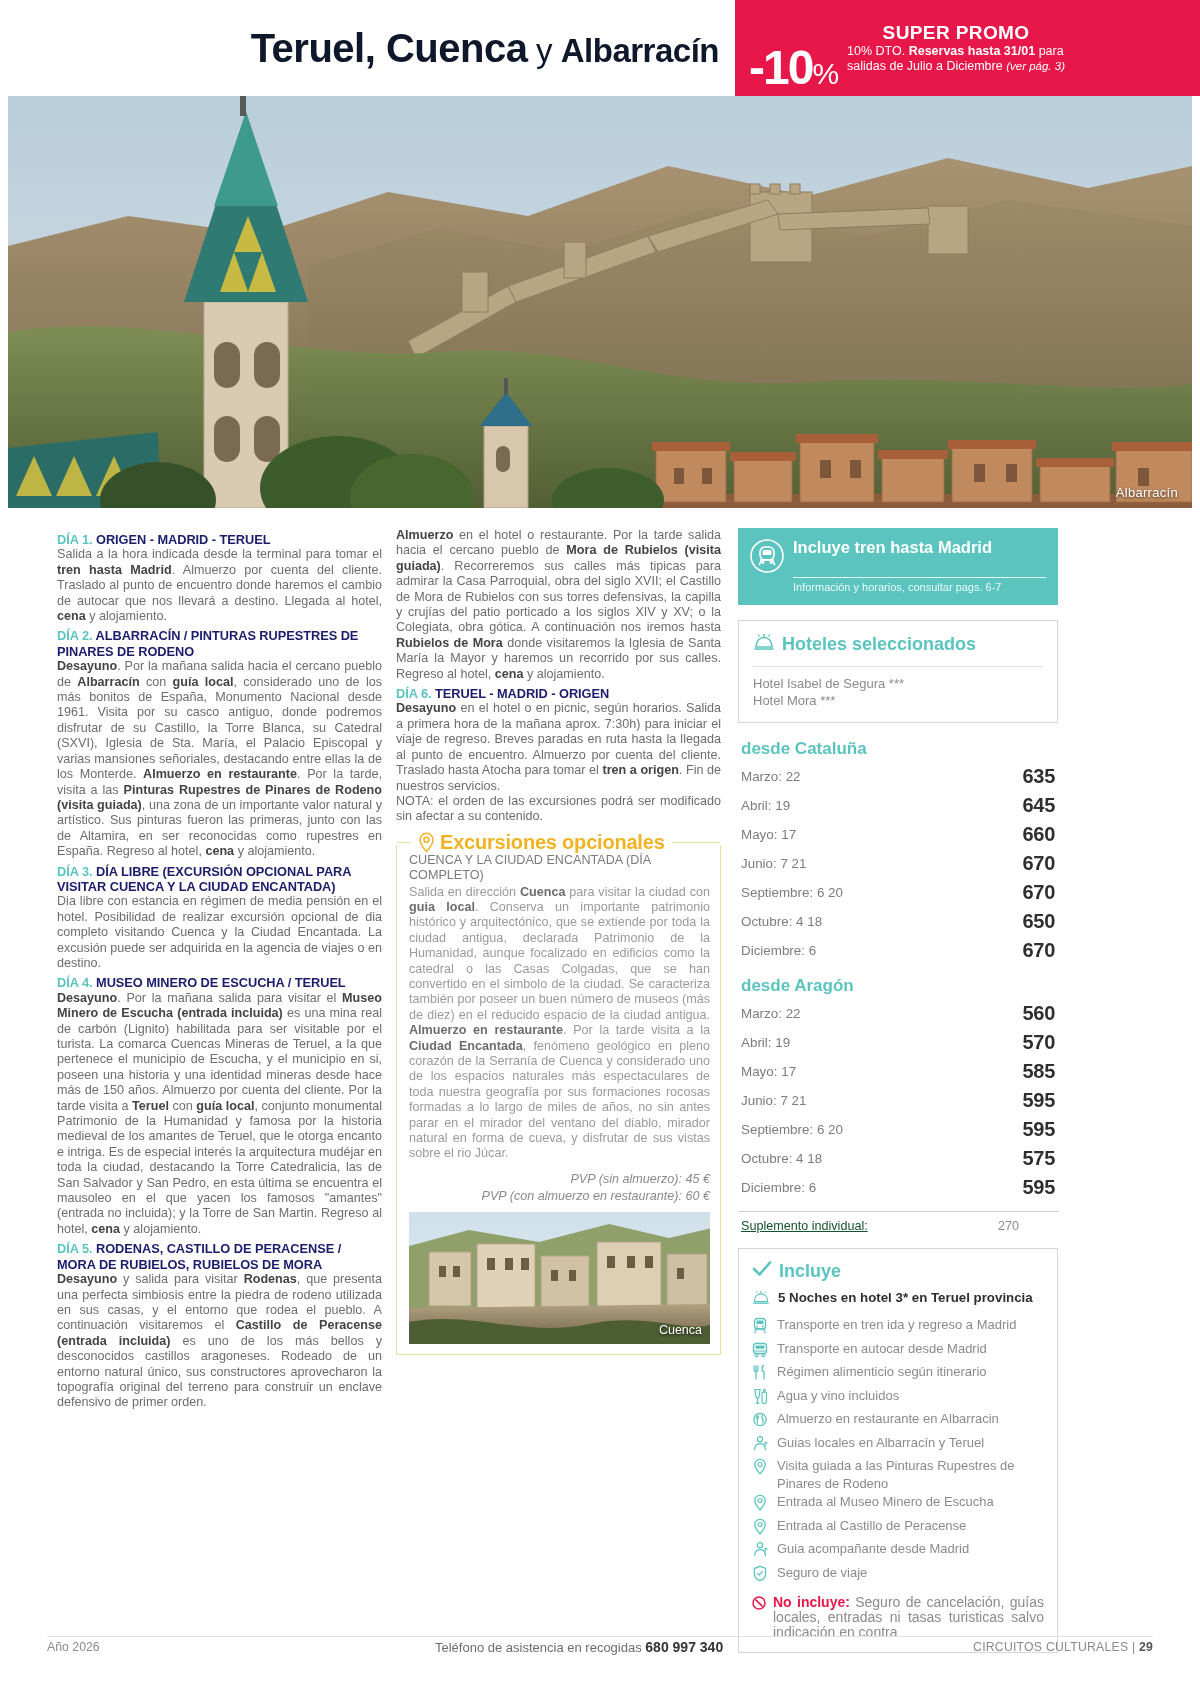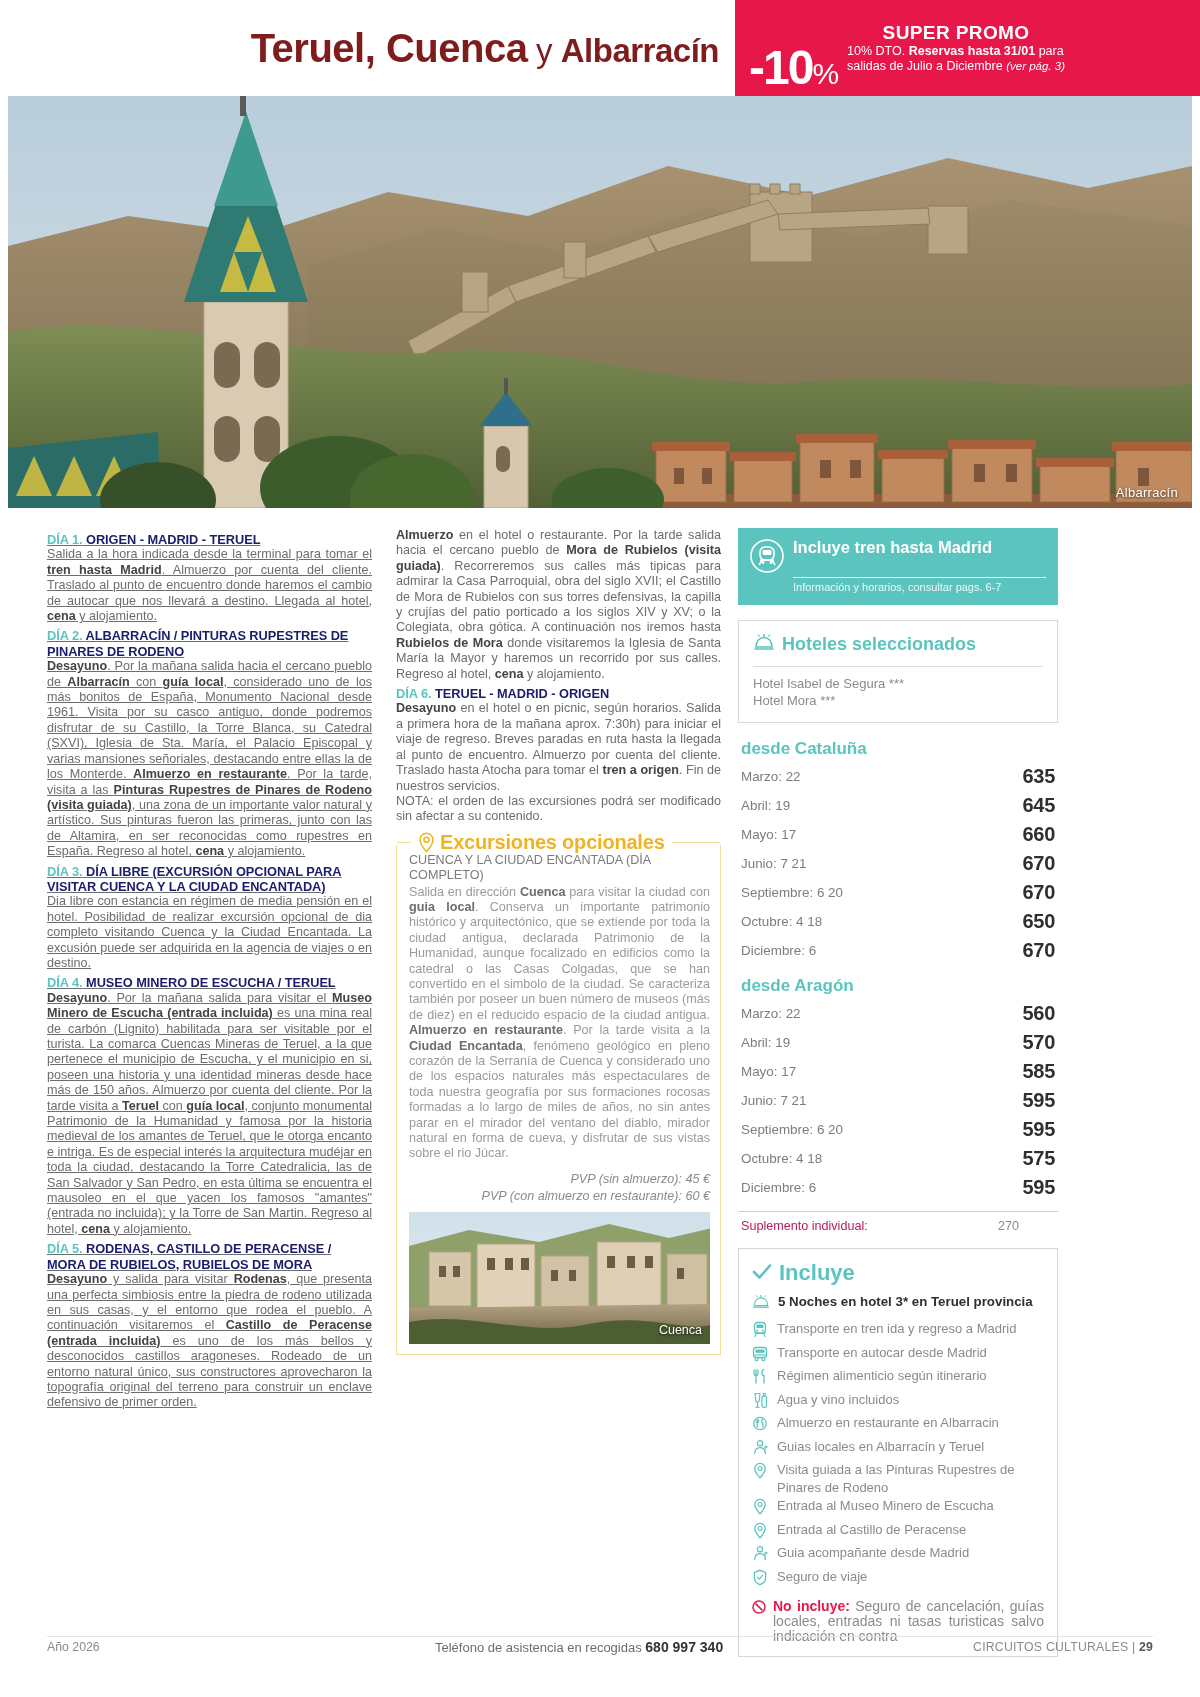--- a/index.html
+++ b/index.html
@@ -8,42 +8,42 @@
     width:1200px;height:1697px;position:relative;overflow:hidden;
     font-family:"Liberation Sans","DejaVu Sans",sans-serif;
     color:#5b5b5b;-webkit-font-smoothing:antialiased;
   }
   .page{position:absolute;left:0;top:0;width:1200px;height:1697px;}
 
   
   .header{position:absolute;left:0;top:0;width:1200px;height:96px;background:#fff;}
   .title-wrap{position:absolute;left:0;top:0;width:735px;height:96px;
     display:flex;align-items:center;justify-content:flex-end;padding-right:16px;box-sizing:border-box;}
-  .title{font-size:40px;font-weight:bold;color:#7f1d1d;letter-spacing:-0.5px;white-space:nowrap;}
+  .title{font-size:40px;font-weight:bold;color:#0f172a;letter-spacing:-0.5px;white-space:nowrap;}
   .title .soft{font-weight:normal;font-size:33px;}
   .title .t2{font-weight:bold;}
   .promo{position:absolute;left:735px;top:0;width:465px;height:96px;background:#e8174a;color:#fff;
     display:flex;align-items:center;box-sizing:border-box;padding:0 10px 0 14px;}
   .promo-pct{font-size:48px;font-weight:bold;line-height:0.85;letter-spacing:-2px;white-space:nowrap;margin-top:41px;}
   .promo-pct .sym{font-size:30px;font-weight:normal;}
   .promo-txt{margin-left:10px;line-height:1.18;}
   .promo-h{font-size:19px;font-weight:bold;letter-spacing:0.4px;text-align:center;}
   .promo-l{font-size:12.5px;}
   .promo-l b{font-weight:bold;}
   .promo-l i{font-style:italic;font-size:11.5px;}
 
   
   .hero{position:absolute;left:8px;top:96px;width:1184px;height:412px;overflow:hidden;background:#9fb4c4;}
   .hero svg{display:block;}
   .hero-cap{position:absolute;right:14px;bottom:8px;color:#fff;font-size:13px;
     text-shadow:0 1px 3px rgba(0,0,0,.75);letter-spacing:.3px;}
 
   
   .col{position:absolute;top:528px;font-size:12.6px;line-height:15.4px;text-align:justify;color:#6d6d6d;}
-  .col1{left:47px;width:325px;text-decoration:underline;}
+  .col1{left:57px;width:325px;}
   .col2{left:396px;width:325px;}
   .col p{margin:0 0 0 0;}
   .col b{color:#444;font-weight:bold;}
   .dayhead{margin-top:4px;font-weight:bold;color:#1b1c6b;font-size:12.8px;line-height:15.4px;
     text-align:left;letter-spacing:-0.05px;}
   .dayhead .d{color:#5bc4bf;font-weight:bold;}
   .para{margin-bottom:0;}
   .nota{margin-top:11px;}
 
   
@@ -76,25 +76,25 @@
   .hotels-rule{height:1px;background:#dcdcdc;margin:9px 0 8px 0;}
   .hotels-li{font-size:13px;line-height:17px;color:#8b8b8b;}
 
   .prices{margin-top:16px;}
   .price-group-title{color:#5bc4bf;font-size:17px;font-weight:bold;margin:0 0 3px 0;padding-left:3px;}
   .prow{display:flex;align-items:center;justify-content:space-between;padding:3px 3px 3px 3px;}
   .prow .pm{font-size:13.4px;color:#7d7d7d;}
   .prow .pv{font-size:20px;font-weight:bold;color:#2f2f2f;letter-spacing:-0.3px;}
   .prices hr.sep{border:none;border-top:1.3px solid #cfcfcf;margin:9px 0 7px 0;}
   .supl{display:flex;justify-content:space-between;align-items:baseline;padding:0 3px;}
-  .supl .sl{font-size:12.6px;color:#be185d;}
+  .supl .sl{font-size:12.6px;color:#14532d;text-decoration:underline;}
   .supl .sv{font-size:12.6px;color:#8b8b8b;padding-right:36px;}
 
   .inc{margin-top:15px;border:1.2px solid #d7d7d7;padding:11px 13px 12px 13px;box-sizing:border-box;}
-  .inc-h{display:flex;align-items:center;gap:7px;color:#5bc4bf;font-size:22px;font-weight:bold;margin-bottom:7px;}
+  .inc-h{display:flex;align-items:center;gap:7px;color:#5bc4bf;font-size:18px;font-weight:bold;margin-bottom:7px;}
   .inc-first{display:flex;gap:8px;align-items:flex-start;font-size:13.3px;font-weight:bold;color:#2f2f2f;
     line-height:17px;margin-bottom:6px;}
   .inc-li{display:flex;gap:8px;align-items:flex-start;font-size:13px;line-height:17.5px;color:#8b8b8b;margin-bottom:1px;}
   .inc-li .ic{flex:0 0 17px;margin-top:1px;}
   .noinc{display:flex;gap:6px;align-items:flex-start;margin-top:9px;border-top:0;font-size:14px;
     line-height:15px;color:#8b8b8b;text-align:justify;}
   .noinc b{color:#e8174a;font-weight:bold;}
 
   
   .footer{position:absolute;left:0;top:1636px;width:1200px;height:40px;}

